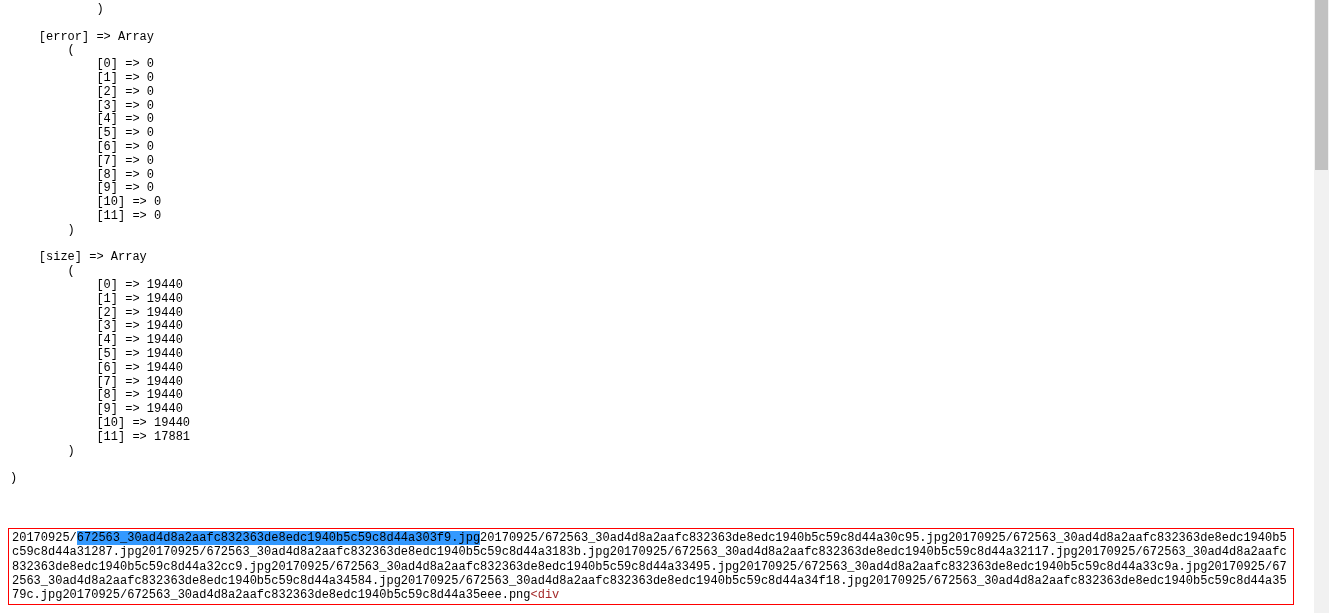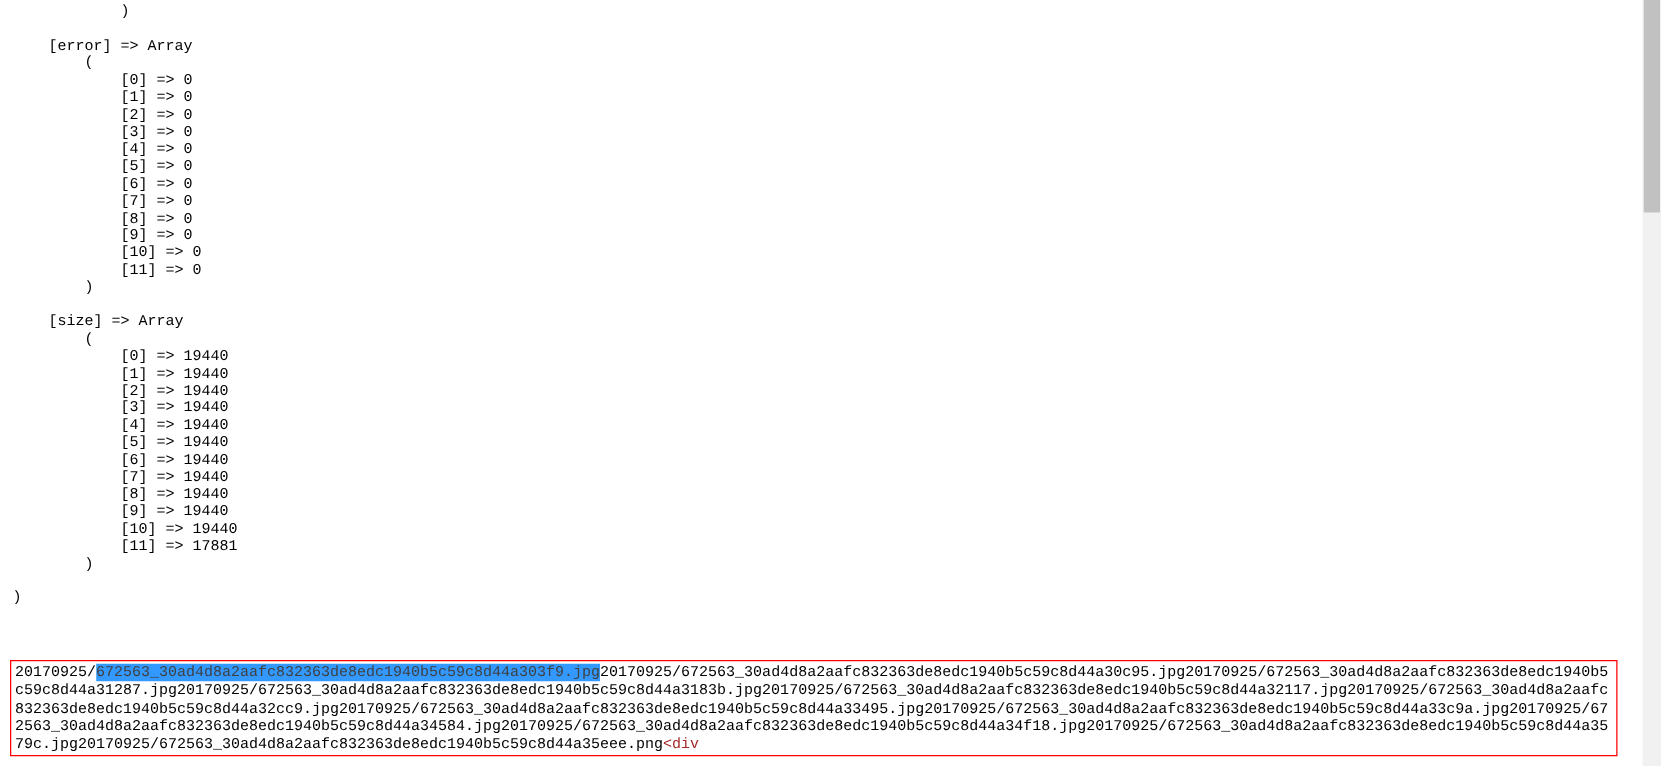--- a/index.html
+++ b/index.html
@@ -42,21 +42,21 @@
       padding: 2px 3px;
       font-family: inherit;
       font-size: 12px;
       line-height: 1.18;
       word-break: break-all;
       overflow-wrap: break-word;
       white-space: normal;
     }
     .highlight {
       background: #3399ff;
-      color: #404040;
+      color: #000000;
     }
     .divtag {
       color: #a52a2a;
       text-align: center;
     }
     .scrollbar-track {
       position: absolute;
       right: 0;
       top: 0;
       bottom: 0;

